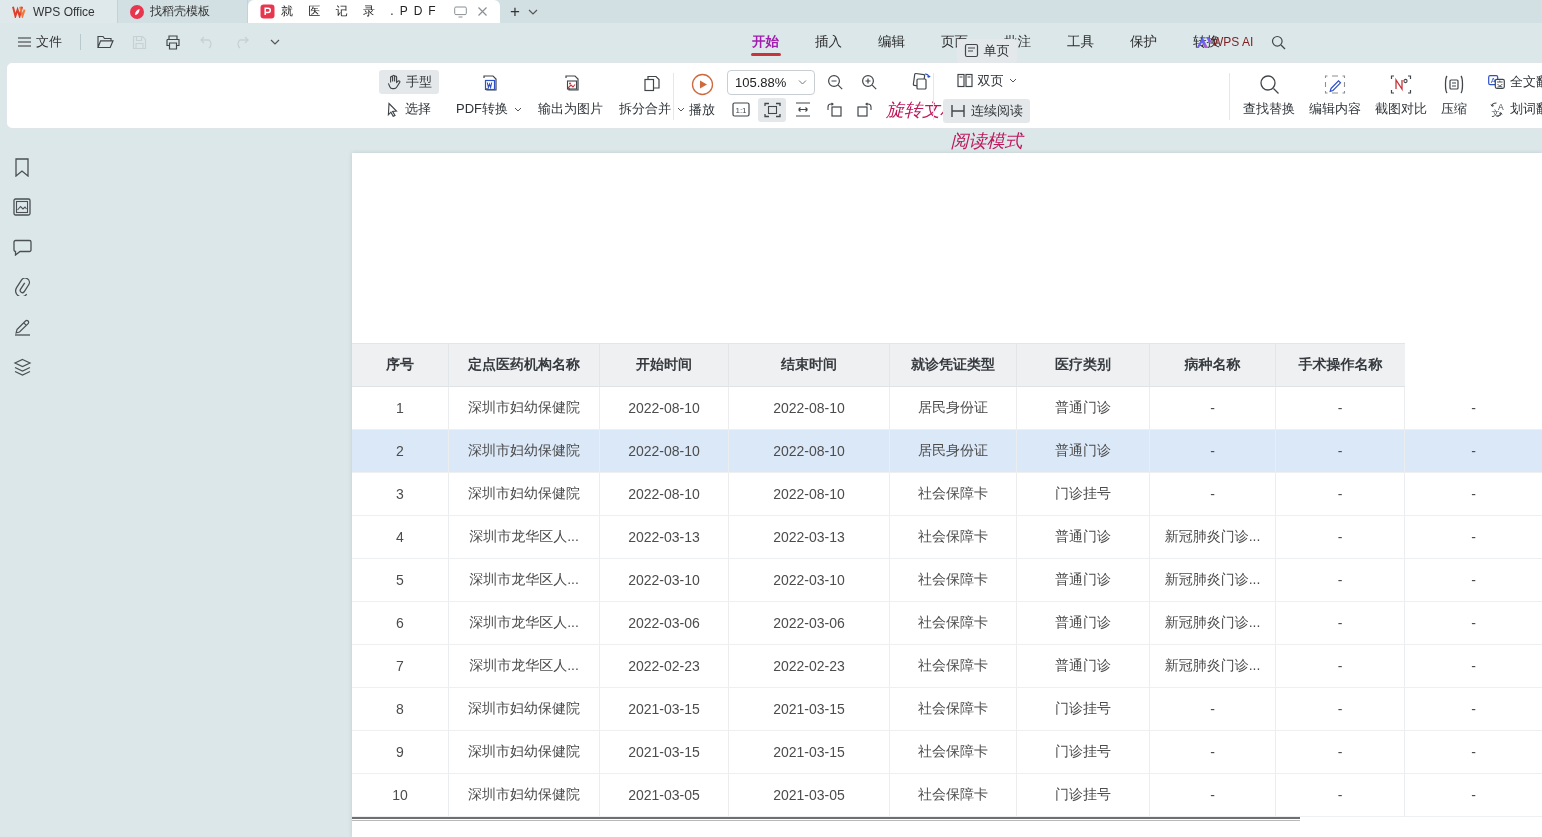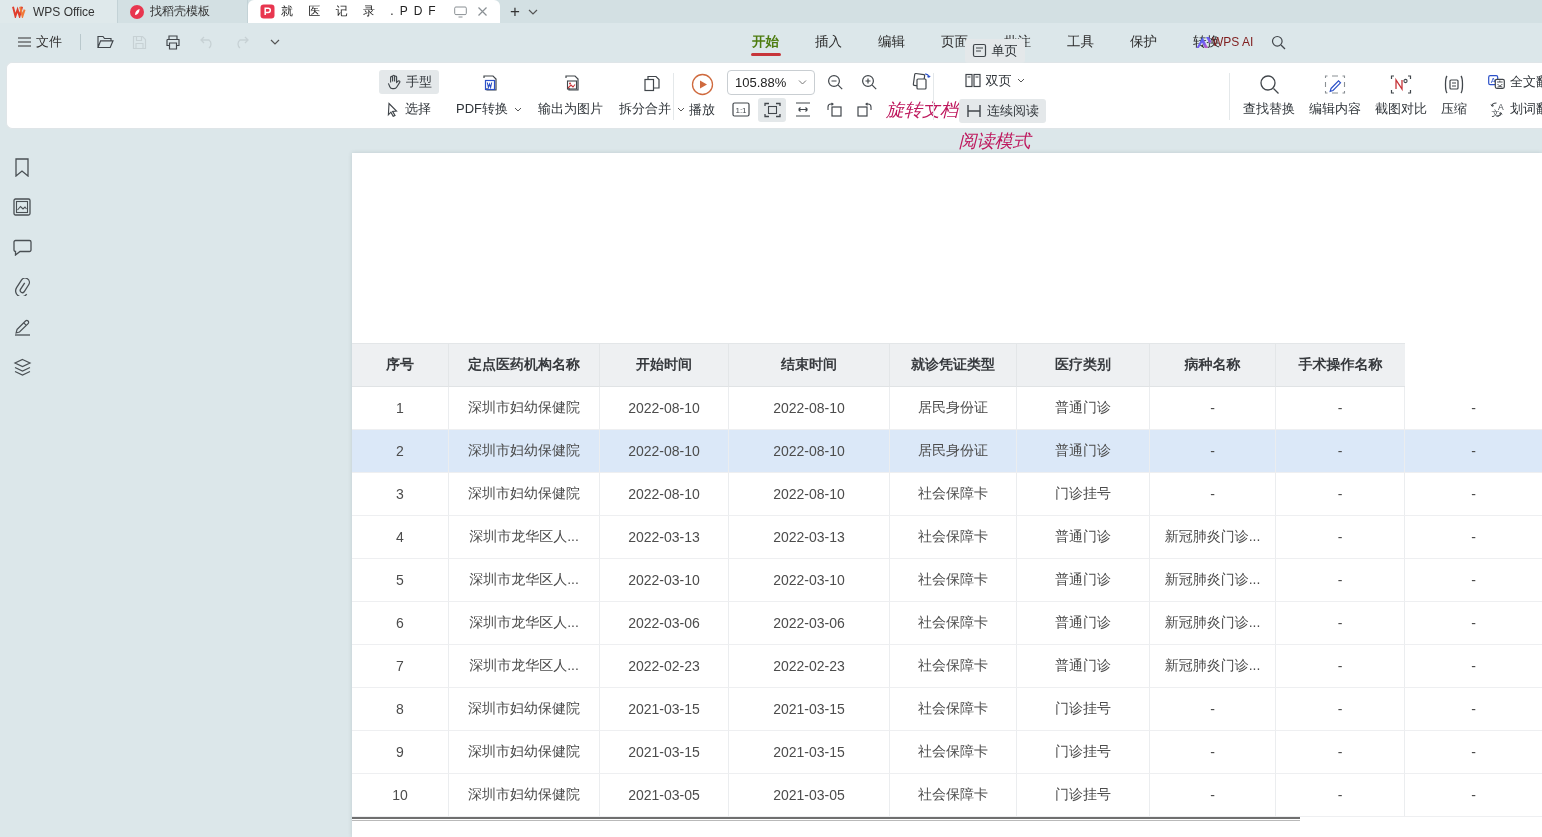--- a/index.html
+++ b/index.html
@@ -19,21 +19,21 @@
 
   
   .menubar { position:absolute; left:0; top:23px; right:0; height:38px; display:flex; align-items:center; }
   .quickbar { display:flex; align-items:center; gap:10px; padding-left:12px; color:#333; }
   .filebtn { display:flex; align-items:center; gap:5px; font-size:13px; padding:3px 6px; border-radius:3px; }
   .qsep { width:1px; height:16px; background:#b9c8cc; margin:0 2px; }
   .qicon { width:24px; height:24px; display:flex; align-items:center; justify-content:center; border-radius:3px; }
   .qicon.dim svg { opacity:.38; }
   .menus { position:absolute; left:738px; top:0; height:38px; display:flex; align-items:center; gap:8px; }
   .menu-item { font-size:13.5px; color:#2b2b2b; padding:6px 14px; position:relative; cursor:default; }
-  .menu-item.active { color:#4d7c0f; font-weight:bold;font-family:Liberation Serif, serif; }
+  .menu-item.active { color:#a21caf; font-weight:bold;font-family:Liberation Serif, serif; }
   .menu-item.active::after { content:""; position:absolute; left:50%; transform:translateX(-50%); bottom:1px; width:30px; height:3px; background:#c7353a; border-radius:2px; }
   .wps-ai { display:flex; align-items:center; gap:0; font-size:12px; color:#7f1d1d; padding:0 10px; }
   .menu-search { padding:0 8px; }
 
   
   .toolbar-card { position:absolute; left:6px; top:62px; right:0; height:67px; background:#fff;
     border:1px solid #dfe5e8; border-right:none; border-radius:6px 0 0 6px; display:flex; align-items:center; }
   .tb-abs { position:absolute; top:0; height:100%; display:flex; align-items:center; }
   .stack2 { display:flex; flex-direction:column; justify-content:center; gap:3px; height:100%; }
   .small-btn { display:flex; align-items:center; gap:5px; height:24px; padding:0 7px; font-size:13px; color:#2f3439; border-radius:3px; white-space:nowrap; }
@@ -359,21 +359,21 @@
             <svg width="16" height="15" viewBox="0 0 16 15">
                 <rect x="1" y="1.5" width="6" height="12" stroke="#41464b" fill="none" stroke-width="1.2"></rect>
                 <rect x="9" y="1.5" width="6" height="12" stroke="#41464b" fill="none" stroke-width="1.2"></rect>
                 <path d="M2.5 4 h3 M10.5 4 h3" stroke="#41464b"></path>
               </svg>
             <span>双页</span>
             <svg width="8" height="5" viewBox="0 0 8 5">
                 <path d="M1 1 l3 3 3-3" stroke="#555" fill="none"></path>
               </svg>
           </span>
-          <span class="small-btn sel" style="margin-left:16px;">
+          <span class="small-btn sel" style="">
             <svg width="16" height="14" viewBox="0 0 16 14">
                 <path d="M2 1 v12 M14 1 v12 M2 7 h12" stroke="#41464b" fill="none" stroke-width="1.4"></path>
               </svg>
             <span>连续阅读</span>
           </span>
           <span class="lbl">阅读模式</span>
         </div>
       </div>
     </div>
 

